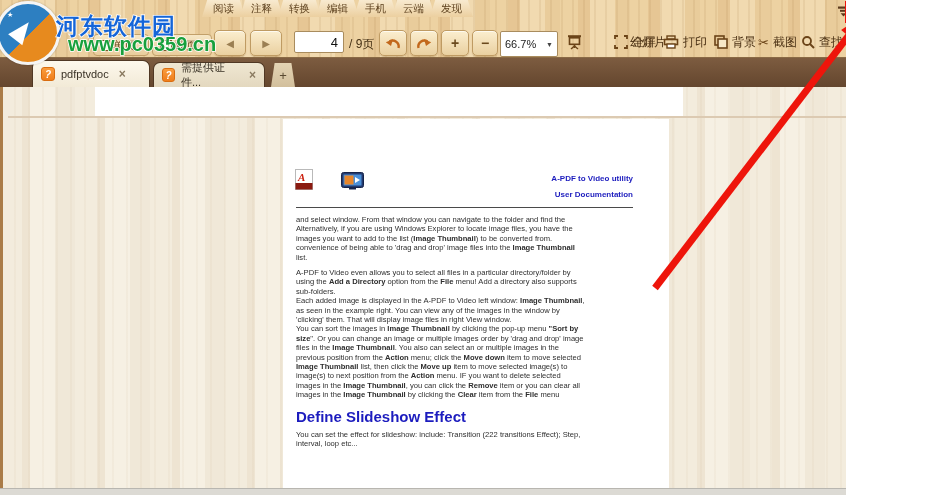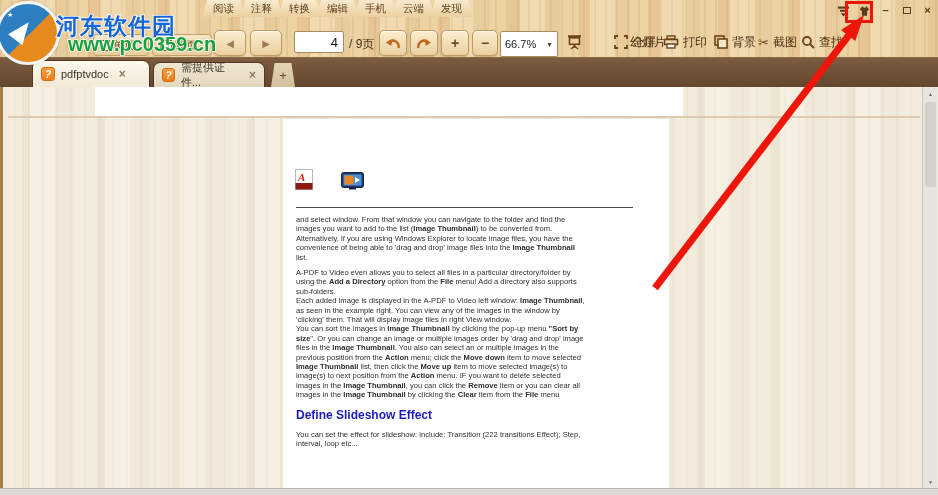--- a/index.html
+++ b/index.html
@@ -1,17 +1,17 @@
 <!DOCTYPE html>
 <html><head>
 <meta charset="utf-8">
 <style>
   * { margin:0; padding:0; box-sizing:border-box; }
   html,body { width:938px; height:495px; overflow:hidden; font-family:"Liberation Sans",sans-serif; }
-  #app { position:relative; width:938px; height:495px; background:#f2ebdc; overflow:hidden; }
+  #app { position:relative; width:846px; height:495px; background:#f2ebdc; overflow:hidden; }
 
   
   .topwood { position:absolute; left:0; top:0; width:938px; height:58px;
     background:
       repeating-linear-gradient(90deg, rgba(150,105,50,.10) 0 2px, rgba(0,0,0,0) 2px 11px),
       repeating-linear-gradient(90deg,#edd2a2 0 18px,#e6c694 18px 30px,#f1dab0 30px 55px,#e9cc9b 55px 70px);
     border-bottom:1px solid #8a6a45; }
 
   
   .menurow { position:absolute; left:202px; top:0; height:17px; display:flex; }
@@ -79,21 +79,21 @@
 
   
   .brand { position:absolute; left:13px; top:52px; width:337px; text-align:right;
     color:#1c1cbe; font-weight:bold; font-size:8px; line-height:16px; }
   .apdficon { position:absolute; left:12px; top:50px; }
   .vidicon { position:absolute; left:58px; top:53px; }
   .docrule { position:absolute; left:13px; top:88px; width:337px; height:1px; background:#4a4a4a; }
   .paras { position:absolute; left:13px; width:345px; font-size:7.6px; color:#2e2e2e; }
   .paras .tl { white-space:nowrap; line-height:9.4px; }
   .p1 { top:96px; } .p2 { top:149px; } .p3 { top:311px; }
-  .docheading { position:absolute; left:13px; top:289px; font-size:12px; font-weight:bold; color:#1c1cbe; }
+  .docheading { position:absolute; left:13px; top:289px; font-size:15px; font-weight:bold; color:#1c1cbe; }
 
   
   .vscroll { position:absolute; left:922px; top:0; width:15px; height:401px; background:#e7e5df; border-left:1px solid #c9c7c1; }
   .varrow { position:absolute; left:0; width:15px; height:13px; display:flex; align-items:center; justify-content:center;
     font-size:5px; color:#666; }
   .varrow.up { top:0; } .varrow.down { bottom:0; }
   .vthumb { position:absolute; left:2px; top:15px; width:11px; height:85px; background:#d3d1cb; border-radius:2px; }
   .hscroll { position:absolute; left:0; top:401px; width:938px; height:7px; background:#dcdad4; border-top:1px solid #b8b6b0; }
 
   
@@ -272,26 +272,30 @@
       </div>
       <div class="vidicon">
         <svg width="23" height="18" viewBox="0 0 23 18">
             <rect x="0.5" y="0.5" width="22" height="15" rx="2" fill="#243a6e" stroke="#16244a"></rect>
             <rect x="2.5" y="2.5" width="18" height="11" fill="#4a90d9"></rect>
             <rect x="3.5" y="3.5" width="9" height="9" fill="#e8862a"></rect>
             <polygon points="14,5 19,8 14,11" fill="#ffffff"></polygon>
             <rect x="8" y="15.5" width="7" height="2" fill="#16244a"></rect>
           </svg>
       </div>
+      <div class="brand">
+        <div>A-PDF to Video utility</div>
+        <div>User Documentation</div>
+      </div>
       <div class="docrule"></div>
 
       <div class="paras p1">
           <div class="tl"><span>and select window. From that window you can navigate to the folder and find the</span></div>
+          <div class="tl"><span>Alternatively, if you are using Windows Explorer to locate image files, you have the</span></div>
           <div class="tl"><span>images you want to add to the list (</span><span style="font-weight: bold;">Image Thumbnail</span><span>) to be converted from.</span></div>
-          <div class="tl"><span>Alternatively, if you are using Windows Explorer to locate image files, you have the</span></div>
           <div class="tl"><span>convenience of being able to 'drag and drop' image files into the </span><span style="font-weight: bold;">Image Thumbnail</span><span></span></div>
           <div class="tl"><span>list.</span></div>
         </div>
       <div class="paras p2">
           <div class="tl"><span>A-PDF to Video even allows you to select all files in a particular directory/folder by</span></div>
           <div class="tl"><span>using the </span><span style="font-weight: bold;">Add a Directory</span><span> option from the </span><span style="font-weight: bold;">File</span><span> menu!  Add a directory also supports</span></div>
           <div class="tl"><span>sub-folders.</span></div>
           <div class="tl"><span>Each added image is displayed in the A-PDF to Video left window: </span><span style="font-weight: bold;">Image Thumbnail</span><span>,</span></div>
           <div class="tl"><span>as seen in the example right. You can view any of the images in the window by</span></div>
           <div class="tl"><span>'clicking' them. That will display image files in right View window.</span></div>

